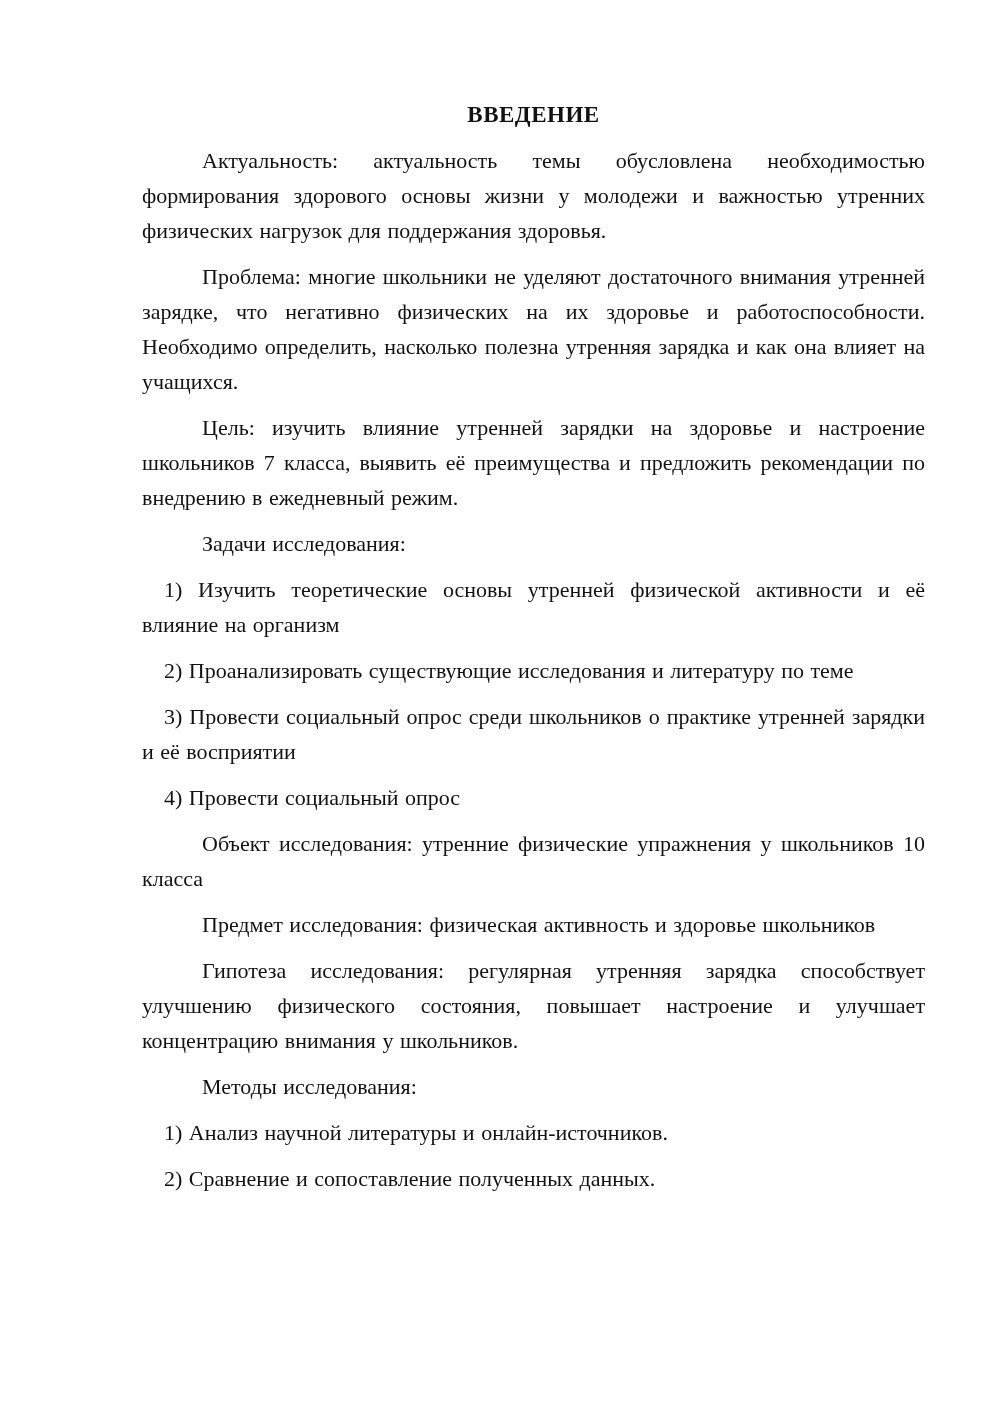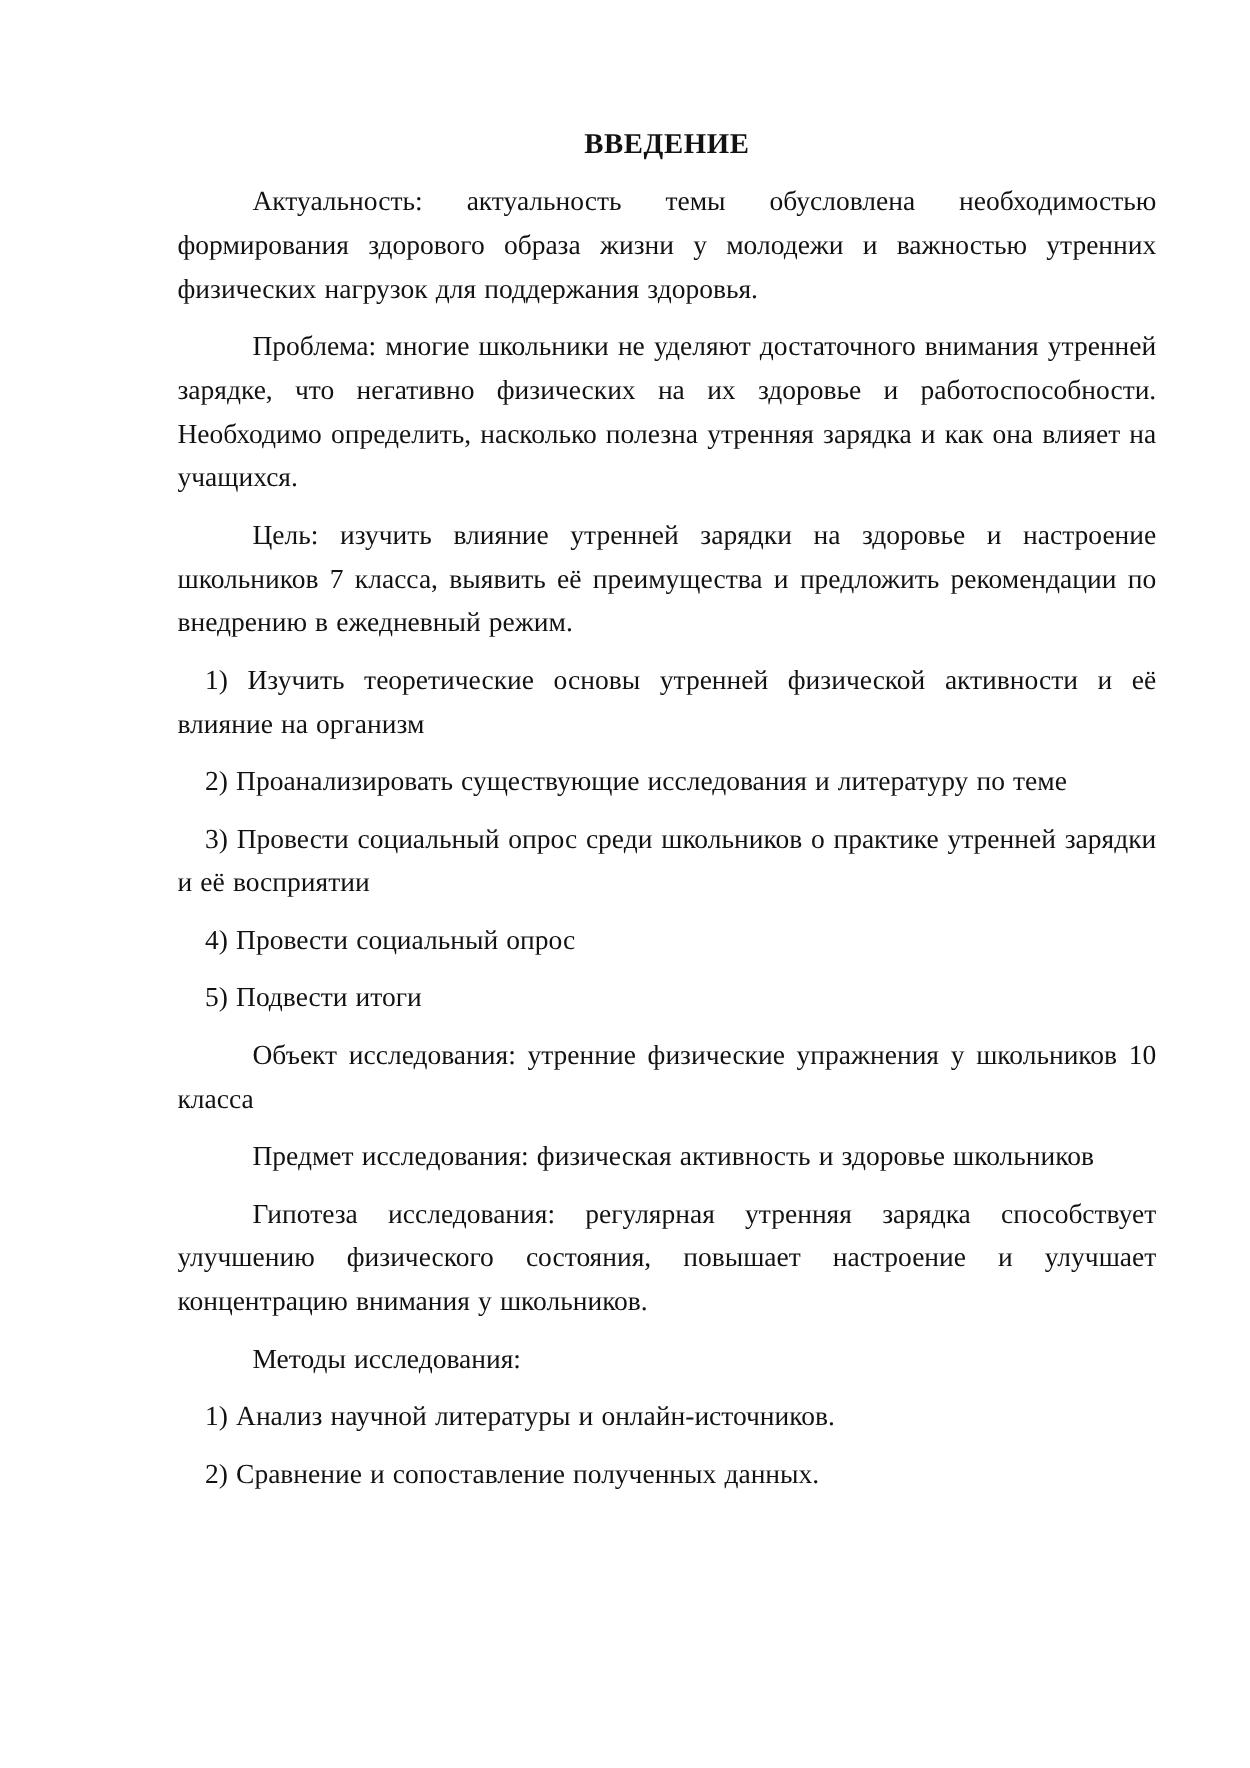--- a/index.html
+++ b/index.html
@@ -48,28 +48,28 @@
     line-height: 35px;
     color: #555555;
   }
 </style>
 </head>
 <body>
 
 <div class="page">
   <h1 class="doc-title">ВВЕДЕНИЕ</h1>
 
-  <p class="para body">Актуальность: актуальность темы обусловлена необходимостью формирования здорового образа жизни у молодежи и важностью утренних физических нагрузок для поддержания здоровья.</p>
+  <p class="para body">Актуальность: актуальность темы обусловлена необходимостью формирования здорового основы жизни у молодежи и важностью утренних физических нагрузок для поддержания здоровья.</p>
   <p class="para body">Проблема: многие школьники не уделяют достаточного внимания утренней зарядке, что негативно физических на их здоровье и работоспособности. Необходимо определить, насколько полезна утренняя зарядка и как она влияет на учащихся.</p>
   <p class="para body">Цель: изучить влияние утренней зарядки на здоровье и настроение школьников 7 класса, выявить её преимущества и предложить рекомендации по внедрению в ежедневный режим.</p>
+  <p class="para body">Задачи исследования:</p>
   <p class="para list">1) Изучить теоретические основы утренней физической активности и её влияние на организм</p>
   <p class="para list">2) Проанализировать существующие исследования и литературу по теме</p>
   <p class="para list">3) Провести социальный опрос среди школьников о практике утренней зарядки и её восприятии</p>
   <p class="para list">4) Провести социальный опрос</p>
-  <p class="para list">5) Подвести итоги</p>
   <p class="para body">Объект исследования: утренние физические упражнения у школьников 10 класса</p>
   <p class="para body">Предмет исследования: физическая активность и здоровье школьников</p>
   <p class="para body">Гипотеза исследования: регулярная утренняя зарядка способствует улучшению физического состояния, повышает настроение и улучшает концентрацию внимания у школьников.</p>
   <p class="para body">Методы исследования:</p>
   <p class="para list">1) Анализ научной литературы и онлайн-источников.</p>
   <p class="para list">2) Сравнение и сопоставление полученных данных.</p>
 
   <div class="page-footer">3</div>
 </div>
 

